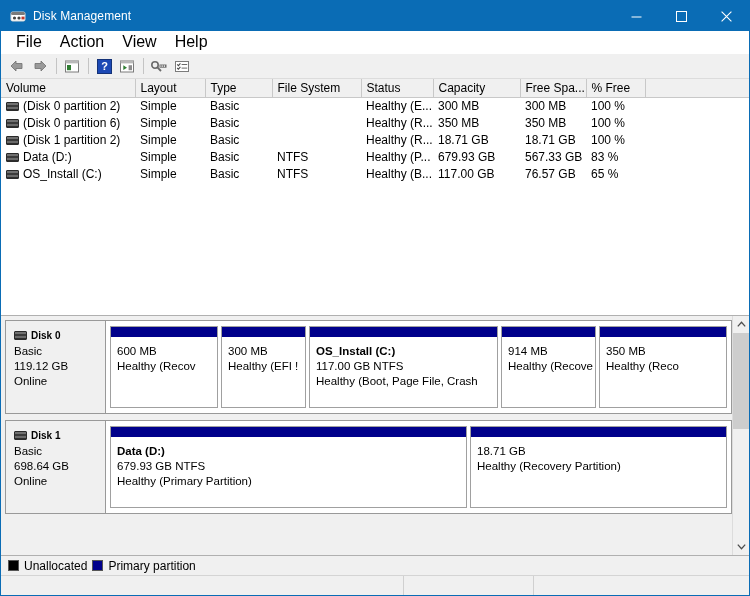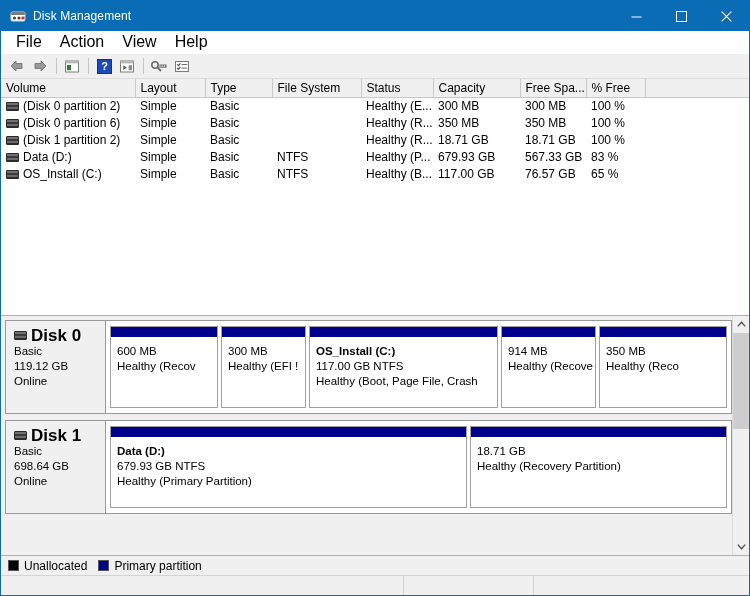--- a/index.html
+++ b/index.html
@@ -164,21 +164,21 @@
     flex: 0 0 100px;
     background: #f0f0f0;
     border-right: 1px solid #999999;
     padding: 7px 6px 0 8px;
     font-size: 11.5px;
     line-height: 15px;
     color: #000;
   }
   .disk-title {
     font-weight: bold;
-    font-size: 17px;
+    font-size: 10px;
     display: flex;
     align-items: center;
     margin-bottom: 1px;
   }
   .disk-title .drive-ico { margin-right: 4px; }
   .parts {
     flex: 1 1 auto;
     display: flex;
     padding: 5px 4px 5px 4px;
     gap: 3px;
@@ -239,21 +239,21 @@
   .legend {
     height: 20px;
     background: #f0f0f0;
     border-top: 1px solid #b0b0b0;
     display: flex;
     align-items: center;
     padding-left: 7px;
     flex: 0 0 auto;
     font-size: 12px;
   }
-  .legend-item { display: flex; align-items: center; margin-right: 11px; }
+  .legend-item { display: flex; align-items: center; margin-right: 5px; }
   .legend-sw {
     width: 11px; height: 11px;
     margin-right: 5px;
     border: 1px solid #555;
   }
   .legend-sw.unalloc { background: #000000; }
   .legend-sw.primary { background: #00008b; }
 
   
   .statusbar {

